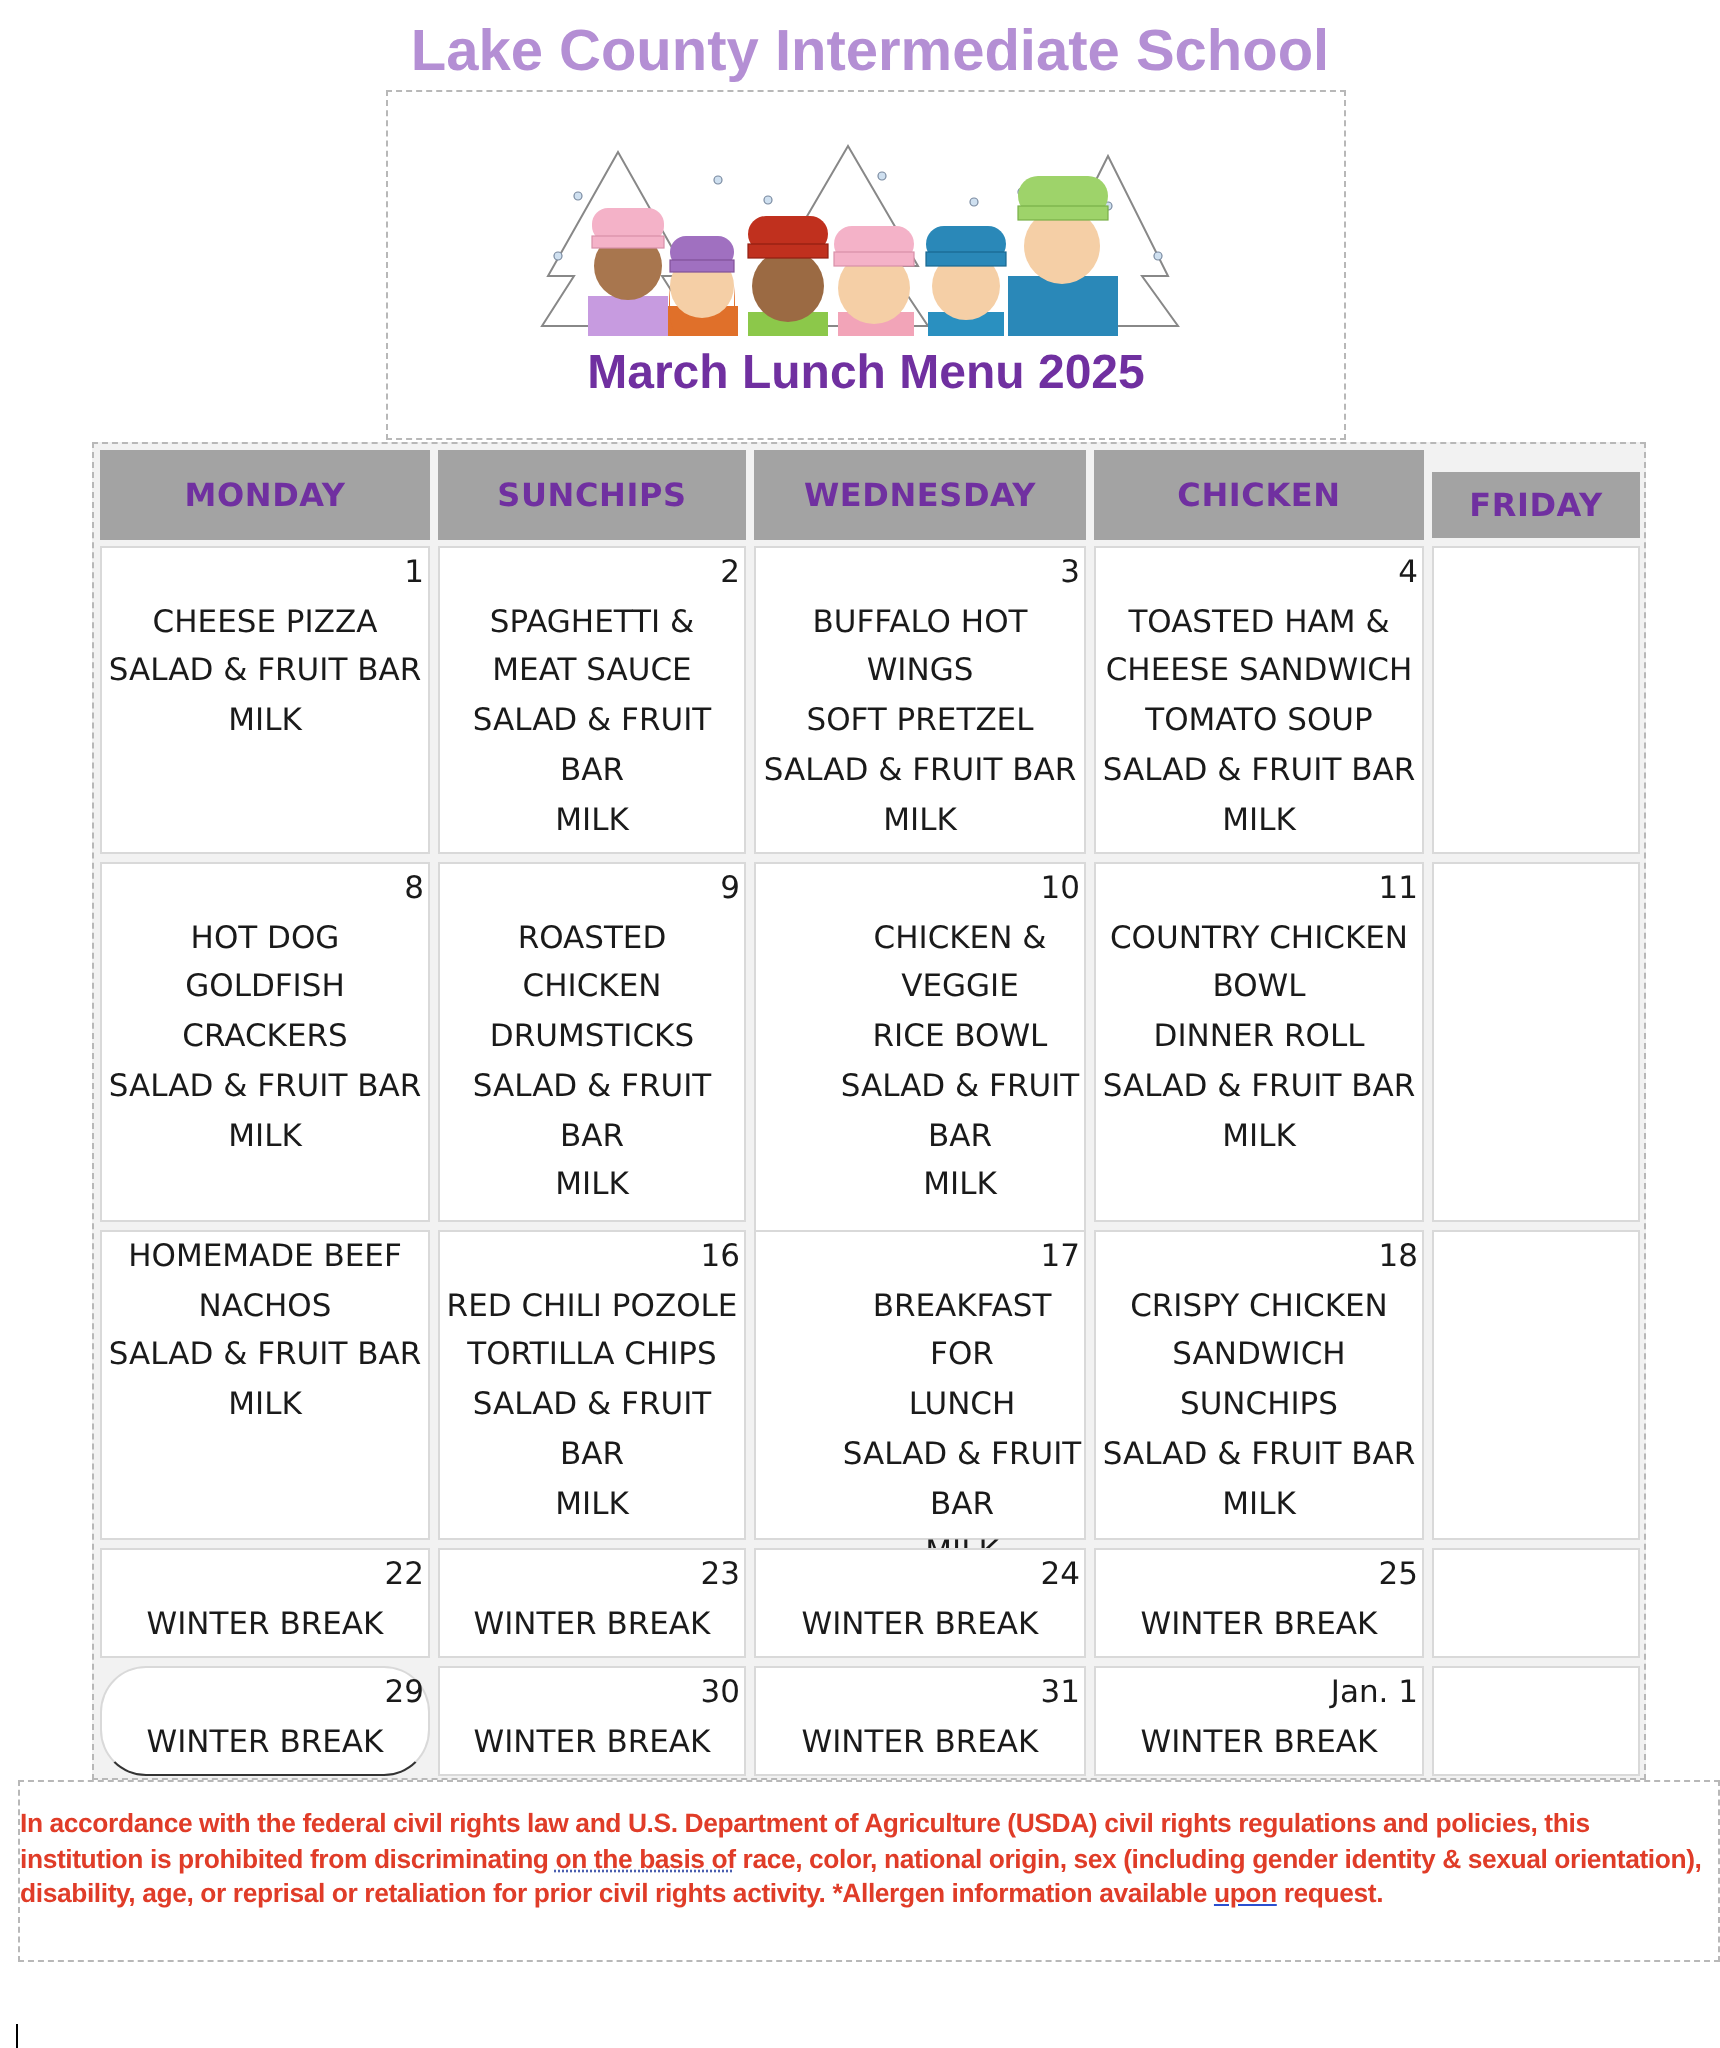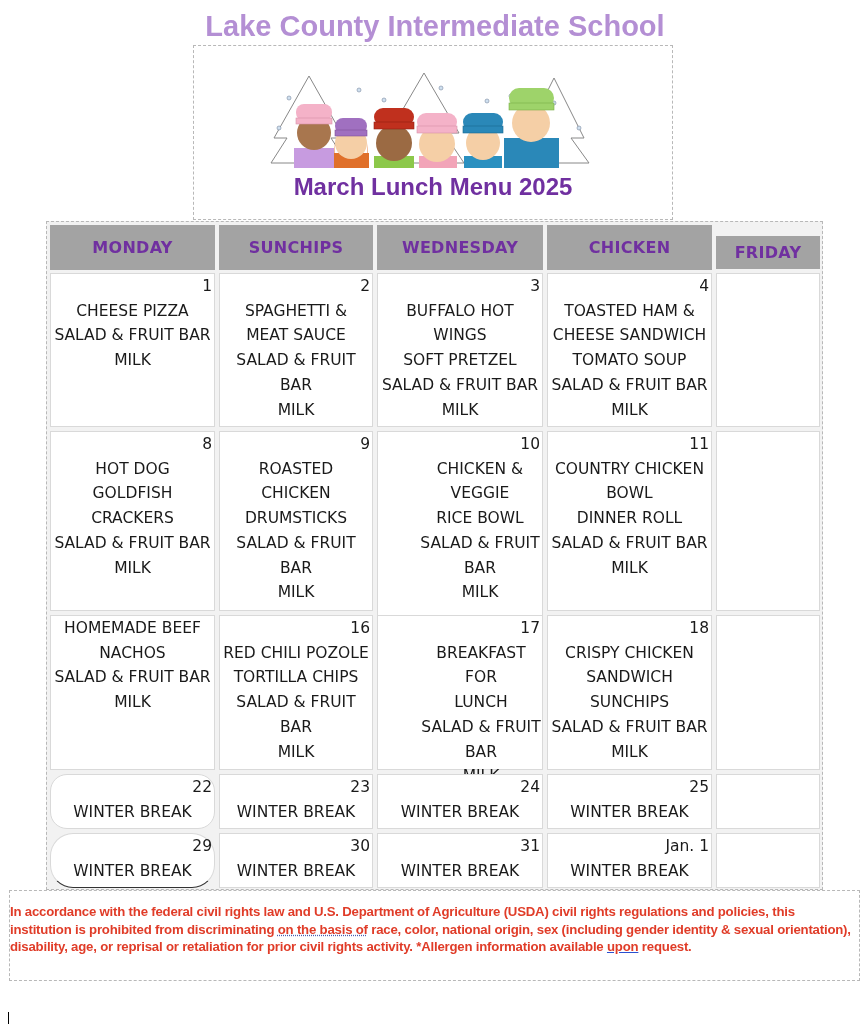--- a/index.html
+++ b/index.html
@@ -176,21 +176,21 @@
   <div class="cell" style="left:500px;top:393px;width:165px;height:155px;">
     <span class="daynum">18</span>
     <span class="item">CRISPY CHICKEN
 SANDWICH
 SUNCHIPS
 SALAD &amp; FRUIT BAR
 MILK</span>
   </div>
   <div class="cell" style="left:669px;top:393px;width:104px;height:155px;"></div>
 
-  <div class="cell" style="left:3px;top:552px;width:165px;height:55px;border-radius:17px;">
+  <div class="cell" style="left:3px;top:552px;width:165px;height:55px;">
     <span class="daynum">22</span>
     <span class="item">WINTER BREAK</span>
   </div>
   <div class="cell" style="left:172px;top:552px;width:154px;height:55px;">
     <span class="daynum">23</span>
     <span class="item">WINTER BREAK</span>
   </div>
   <div class="cell" style="left:330px;top:552px;width:166px;height:55px;">
     <span class="daynum">24</span>
     <span class="item">WINTER BREAK</span>

